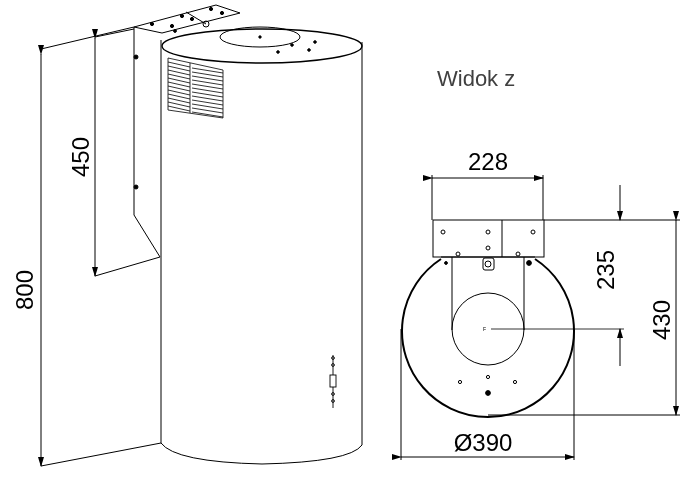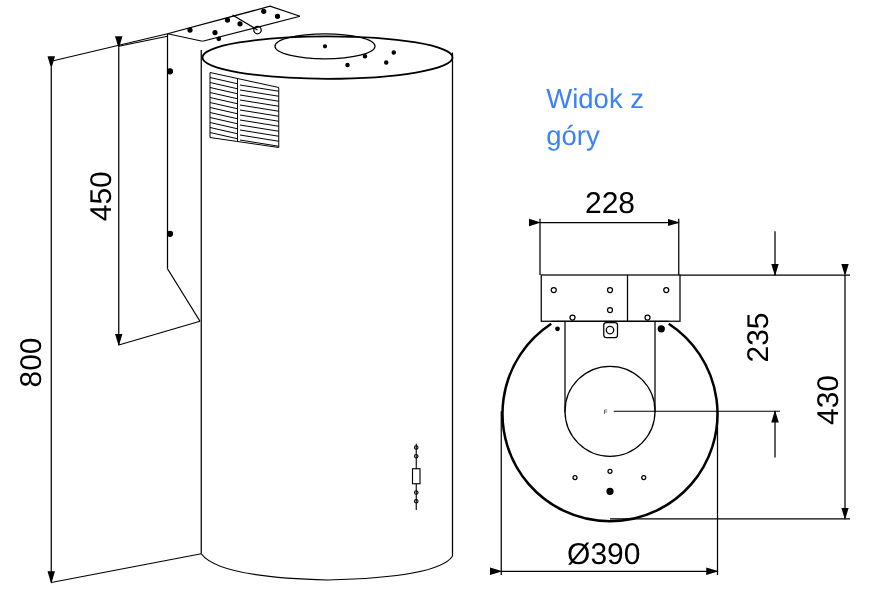--- a/index.html
+++ b/index.html
@@ -1,20 +1,20 @@
 <!DOCTYPE html>
 <html><head>
 <meta charset="utf-8">
 <style>
   html, body { margin: 0; padding: 0; background: #ffffff; }
   body { width: 695px; height: 492px; position: relative; overflow: hidden; font-family: "Liberation Sans", sans-serif; }
   svg { position: absolute; left: 0; top: 0; }
   .dim-text { font-family: "Liberation Sans", sans-serif; fill: #000; }
   .label {
-    position: absolute; font-family: "Liberation Sans", sans-serif; color: #3b82f6;
+    position: absolute; font-family: "Liberation Sans", sans-serif; color: #404040;
     font-size: 22px; line-height: 30px;
   }
 </style>
 </head>
 <body>
 
 <svg width="695" height="492" viewBox="0 0 695 492">
   <defs>
     <marker id="arr" markerWidth="10" markerHeight="8" refX="9" refY="4" orient="auto" markerUnits="userSpaceOnUse">
       <path d="M0,1 L10,4 L0,7 Z" fill="#000"></path>
@@ -169,14 +169,13 @@
 
   <text class="dim-text" font-size="5" x="483" y="331">F</text>
   <text class="dim-text" font-size="24" x="488" y="170" text-anchor="middle">228</text>
   <text class="dim-text" font-size="24" transform="translate(614,270) rotate(-90)" text-anchor="middle">235</text>
   <text class="dim-text" font-size="24" transform="translate(670,320) rotate(-90)" text-anchor="middle">430</text>
   <text class="dim-text" font-size="24" x="483" y="451" text-anchor="middle">Ø390</text>
 </svg>
 
 <div class="label" style="left:437px; top:64px;">
   <div>Widok z</div>
-  <div>góry</div>
 </div>
 
 </body></html>

